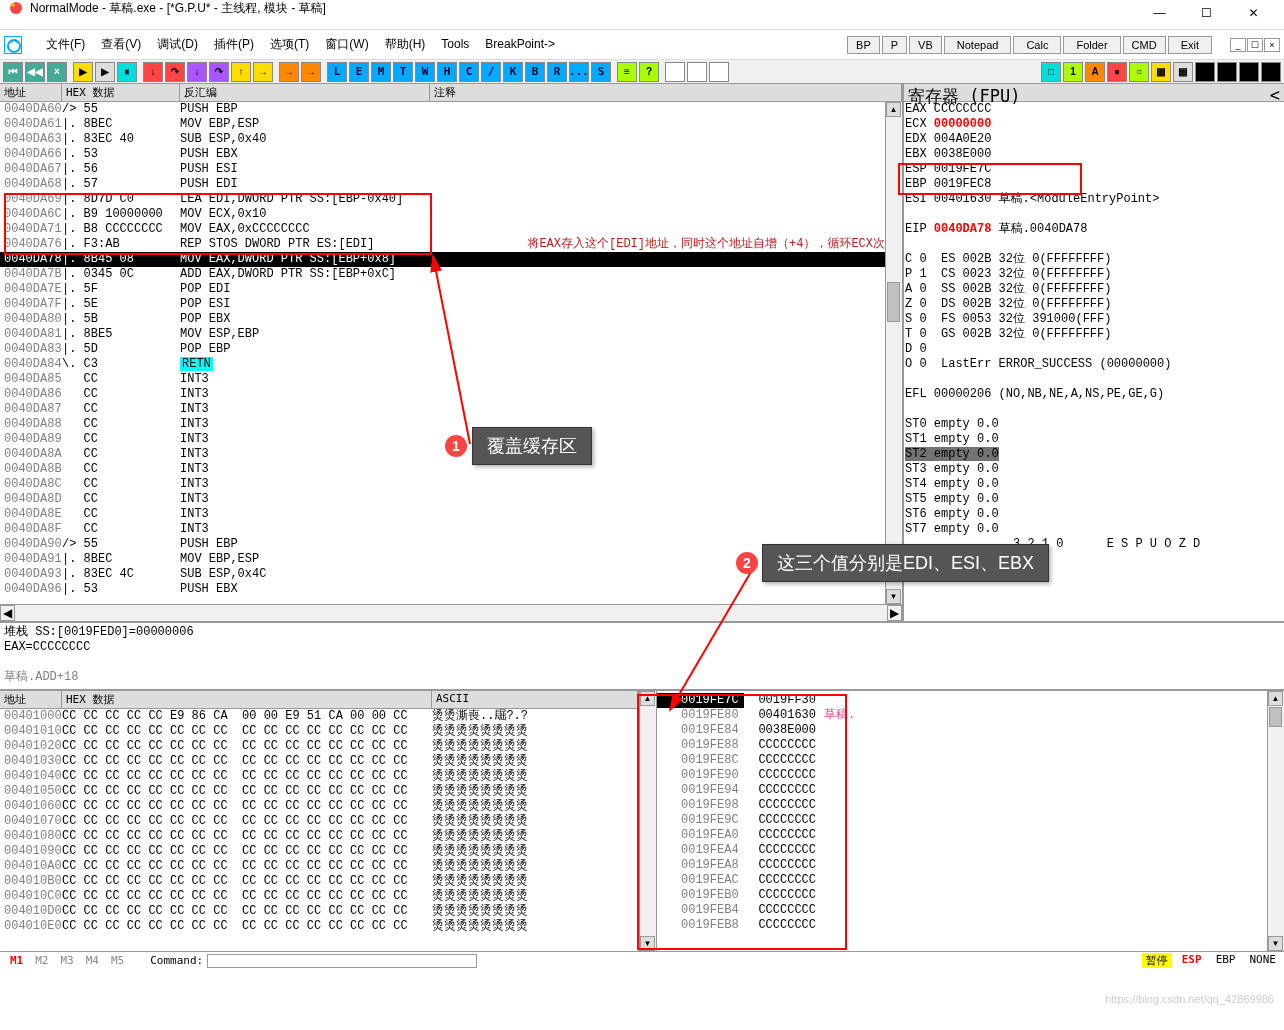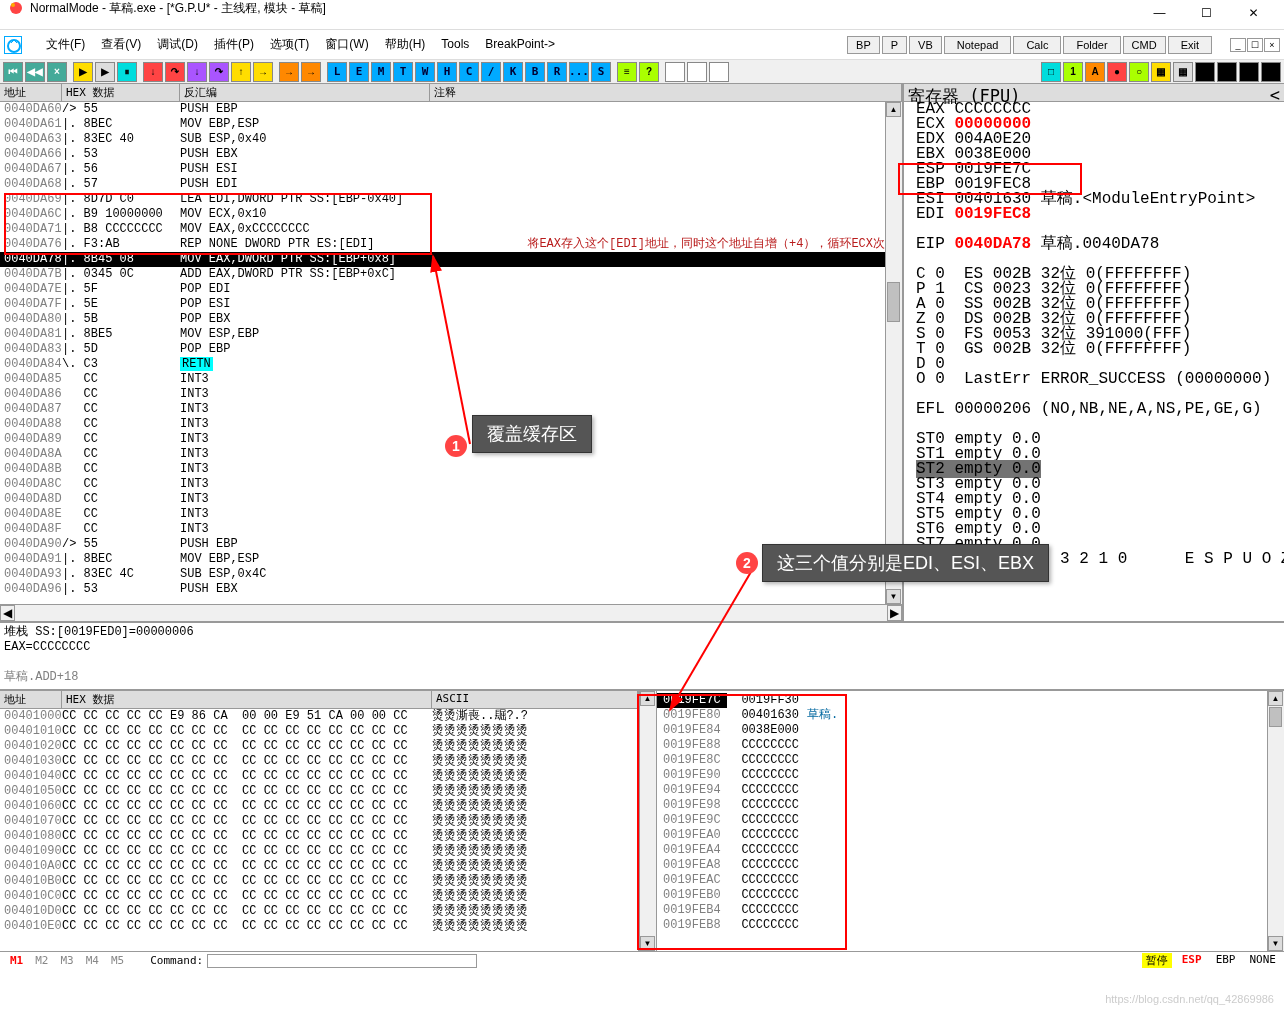--- a/index.html
+++ b/index.html
@@ -44,40 +44,40 @@
 .cpurow.hl .hex,.cpurow.hl .dis{color:#fff}
 .retn{background:#0ff;color:#000;padding:0 2px}
 .comment{color:#b91c1c;padding-left:4px}
 .scrolly{width:17px;background:#f0f0f0;border-left:1px solid #999;position:relative}
 .scrolly .arrow{width:15px;height:15px;background:#ddd;border:1px solid #999;position:absolute;font-size:8px;text-align:center;line-height:13px}
 .scrolly .thumb{width:13px;background:#c0c0c0;border:1px solid #999;position:absolute;left:1px}
 .scrollx{height:17px;background:#f0f0f0;border-top:1px solid #999;display:flex}
 .regpane{width:380px;display:flex;flex-direction:column;background:#fff}
 .reghdr{height:18px;background:#ddd;padding:1px 4px;font-size:17px;font-family:"SimSun",monospace;border-bottom:1px solid #999;display:flex}
 .reghdr span:first-child{flex:1}
-.regbody{flex:1;font-family:Consolas,"Courier New",monospace;font-size:16px;line-height:15px;padding:0 12px;overflow:hidden}
+.regbody{flex:1;font-family:Consolas,"Courier New",monospace;font-size:12px;line-height:15px;padding:0 1px;overflow:hidden}
 .regrow{white-space:pre;height:15px}
 .regrow .red{color:#f00;font-weight:bold}
 .infopane{height:70px;border-top:2px solid #999;border-bottom:2px solid #999;font-family:Consolas,"Courier New",monospace;font-size:12px;padding:2px 4px;line-height:15px}
 .infopane .gray{color:#808080}
 .dumparea{display:flex;height:260px}
 .dumppane{width:640px;border-right:2px solid #999;display:flex;flex-direction:column}
 .dumphdr{height:18px;background:#ddd;display:flex;font-size:11px;font-family:"SimSun",monospace;border-bottom:1px solid #999}
 .dumphdr div{border-right:1px solid #999;padding:1px 4px}
 .dumpbody{flex:1;font-family:Consolas,"Courier New",monospace;font-size:12px;line-height:15px;overflow:hidden;white-space:pre}
 .dumprow{display:flex;height:15px}
 .dumprow .addr{width:62px;color:#808080;padding-left:4px}
 .dumprow .hex{width:370px;color:#000}
 .dumprow .ascii{flex:1;color:#000;overflow:hidden}
 .stackpane{flex:1;display:flex;position:relative}
 .stackbody{flex:1;font-family:Consolas,"Courier New",monospace;font-size:12px;line-height:15px;overflow:hidden;padding-top:2px}
 .stackrow{display:flex;height:15px;white-space:pre}
-.stackrow .addr{width:70px;color:#808080;padding-left:6px}
+.stackrow .addr{width:87px;color:#808080;padding-left:24px}
 .stackrow .val{width:80px;color:#000}
-.stackrow .cmt{flex:1;color:#0369a1}
+.stackrow .cmt{flex:1;color:#ec4899}
 .stackrow.hl .addr{background:#000;color:#fff}
 .statusbar{height:18px;border-top:1px solid #999;display:flex;align-items:center;font-size:11px;padding:0 4px;font-family:Consolas,monospace}
 .statusbar .m{padding:0 6px;color:#888}
 .statusbar .m.active{color:#f00;font-weight:bold}
 .statusbar .cmd{margin-left:20px}
 .statusbar .cmdval{border:1px solid #999;width:270px;height:14px;margin-left:4px;background:#fff}
 .statusbar .right{margin-left:auto;display:flex;gap:6px}
 .statusbar .right span{padding:0 4px}
 .annotation{position:absolute;background:#555;color:#fff;padding:6px 14px;font-size:18px;border:1px solid #333;box-shadow:2px 2px 4px rgba(0,0,0,0.3)}
 .annot-num{position:absolute;width:22px;height:22px;background:#f44;color:#fff;border-radius:50%;text-align:center;line-height:22px;font-size:14px;font-weight:bold}
@@ -191,21 +191,21 @@
       <div class="cpubody" id="cpubody" style="flex:1">
           <div class="cpurow"><span class="addr">0040DA60</span><span class="hex">/&gt; 55</span><span class="dis">PUSH EBP</span></div>
           <div class="cpurow"><span class="addr">0040DA61</span><span class="hex">|. 8BEC</span><span class="dis">MOV EBP,ESP</span></div>
           <div class="cpurow"><span class="addr">0040DA63</span><span class="hex">|. 83EC 40</span><span class="dis">SUB ESP,0x40</span></div>
           <div class="cpurow"><span class="addr">0040DA66</span><span class="hex">|. 53</span><span class="dis">PUSH EBX</span></div>
           <div class="cpurow"><span class="addr">0040DA67</span><span class="hex">|. 56</span><span class="dis">PUSH ESI</span></div>
           <div class="cpurow"><span class="addr">0040DA68</span><span class="hex">|. 57</span><span class="dis">PUSH EDI</span></div>
           <div class="cpurow"><span class="addr">0040DA69</span><span class="hex">|. 8D7D C0</span><span class="dis">LEA EDI,DWORD PTR SS:[EBP-0x40]</span></div>
           <div class="cpurow"><span class="addr">0040DA6C</span><span class="hex">|. B9 10000000</span><span class="dis">MOV ECX,0x10</span></div>
           <div class="cpurow"><span class="addr">0040DA71</span><span class="hex">|. B8 CCCCCCCC</span><span class="dis">MOV EAX,0xCCCCCCCC</span></div>
-          <div class="cpurow"><span class="addr">0040DA76</span><span class="hex">|. F3:AB</span><span class="dis">REP NONE DWORD PTR ES:[EDI]</span><span class="comment">将EAX存入这个[EDI]地址，同时这个地址自增（+4），循环ECX次</span></div>
+          <div class="cpurow"><span class="addr">0040DA76</span><span class="hex">|. F3:AB</span><span class="dis">REP STOS DWORD PTR ES:[EDI]</span><span class="comment">将EAX存入这个[EDI]地址，同时这个地址自增（+4），循环ECX次</span></div>
           <div class="cpurow hl"><span class="addr">0040DA78</span><span class="hex">|. 8B45 08</span><span class="dis">MOV EAX,DWORD PTR SS:[EBP+0x8]</span></div>
           <div class="cpurow"><span class="addr">0040DA7B</span><span class="hex">|. 0345 0C</span><span class="dis">ADD EAX,DWORD PTR SS:[EBP+0xC]</span></div>
           <div class="cpurow"><span class="addr">0040DA7E</span><span class="hex">|. 5F</span><span class="dis">POP EDI</span></div>
           <div class="cpurow"><span class="addr">0040DA7F</span><span class="hex">|. 5E</span><span class="dis">POP ESI</span></div>
           <div class="cpurow"><span class="addr">0040DA80</span><span class="hex">|. 5B</span><span class="dis">POP EBX</span></div>
           <div class="cpurow"><span class="addr">0040DA81</span><span class="hex">|. 8BE5</span><span class="dis">MOV ESP,EBP</span></div>
           <div class="cpurow"><span class="addr">0040DA83</span><span class="hex">|. 5D</span><span class="dis">POP EBP</span></div>
           <div class="cpurow"><span class="addr">0040DA84</span><span class="hex">\. C3</span><span class="dis"><span class="retn">RETN</span></span></div>
           <div class="cpurow"><span class="addr">0040DA85</span><span class="hex">   CC</span><span class="dis">INT3</span></div>
           <div class="cpurow"><span class="addr">0040DA86</span><span class="hex">   CC</span><span class="dis">INT3</span></div>
@@ -241,21 +241,20 @@
         <span>&lt;</span>
       </div>
     <div class="regbody" id="regbody">
         <div class="regrow">EAX CCCCCCCC</div>
         <div class="regrow"><span>ECX </span><span class="red">00000000</span></div>
         <div class="regrow">EDX 004A0E20</div>
         <div class="regrow">EBX 0038E000</div>
         <div class="regrow">ESP 0019FE7C</div>
         <div class="regrow">EBP 0019FEC8</div>
         <div class="regrow">ESI 00401630 草稿.&lt;ModuleEntryPoint&gt;</div>
-        <div class="regrow"><span>EDI </span><span class="red">0019FEC8</span></div>
         <div class="regrow"></div>
         <div class="regrow"><span>EIP </span><span class="red">0040DA78 </span><span>草稿.0040DA78</span></div>
         <div class="regrow"></div>
         <div class="regrow">C 0  ES 002B 32位 0(FFFFFFFF)</div>
         <div class="regrow">P 1  CS 0023 32位 0(FFFFFFFF)</div>
         <div class="regrow">A 0  SS 002B 32位 0(FFFFFFFF)</div>
         <div class="regrow">Z 0  DS 002B 32位 0(FFFFFFFF)</div>
         <div class="regrow">S 0  FS 0053 32位 391000(FFF)</div>
         <div class="regrow">T 0  GS 002B 32位 0(FFFFFFFF)</div>
         <div class="regrow">D 0</div>
@@ -350,17 +349,17 @@
 <svg class="arrow-svg" style="left:660px;top:560px;width:120px;height:160px">
   <defs>
       <marker id="ah2" markerWidth="10" markerHeight="10" refX="8" refY="3" orient="auto">
         <path d="M0,0 L0,6 L9,3 z" fill="#f00"></path>
       </marker>
     </defs>
   <line x1="95" y1="5" x2="10" y2="150" stroke="#f00" stroke-width="2" marker-end="url(#ah2)"></line>
 </svg>
 
 <div class="annot-num" style="left:445px;top:435px">1</div>
-<div class="annotation" style="left:472px;top:415px">覆盖缓存区</div>
+<div class="annotation" style="left:472px;top:427px">覆盖缓存区</div>
 <div class="annot-num" style="left:736px;top:552px">2</div>
 <div class="annotation" style="left:762px;top:544px">这三个值分别是EDI、ESI、EBX</div>
 
 <div class="watermark">https://blog.csdn.net/qq_42869986</div>
 
 </body></html>

